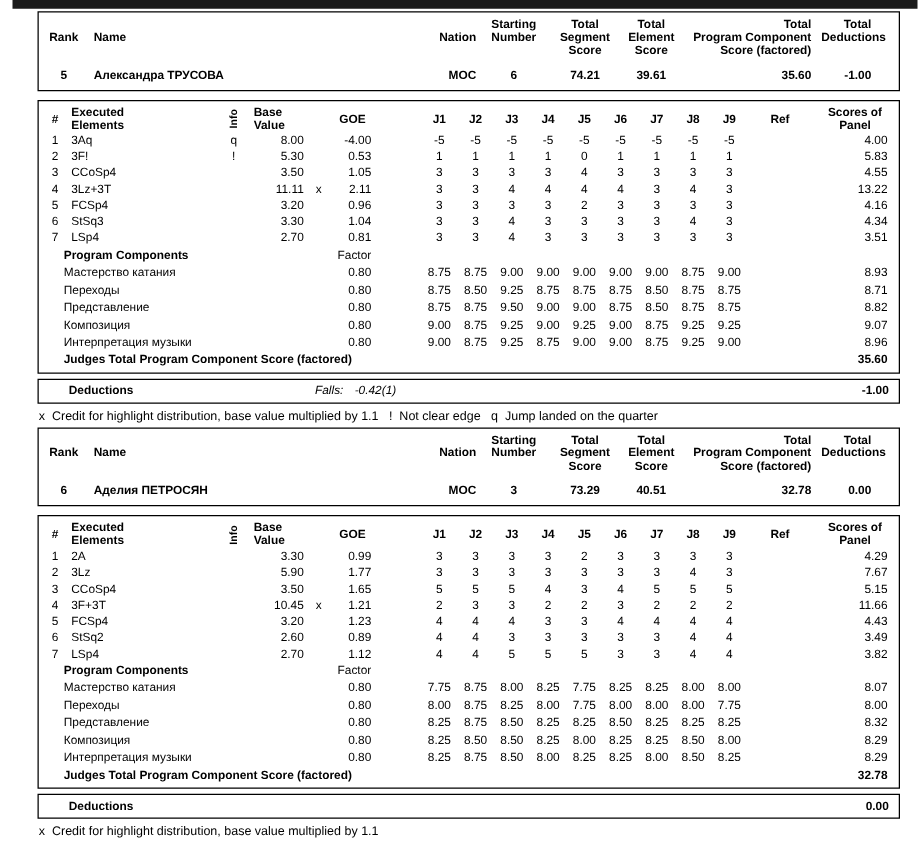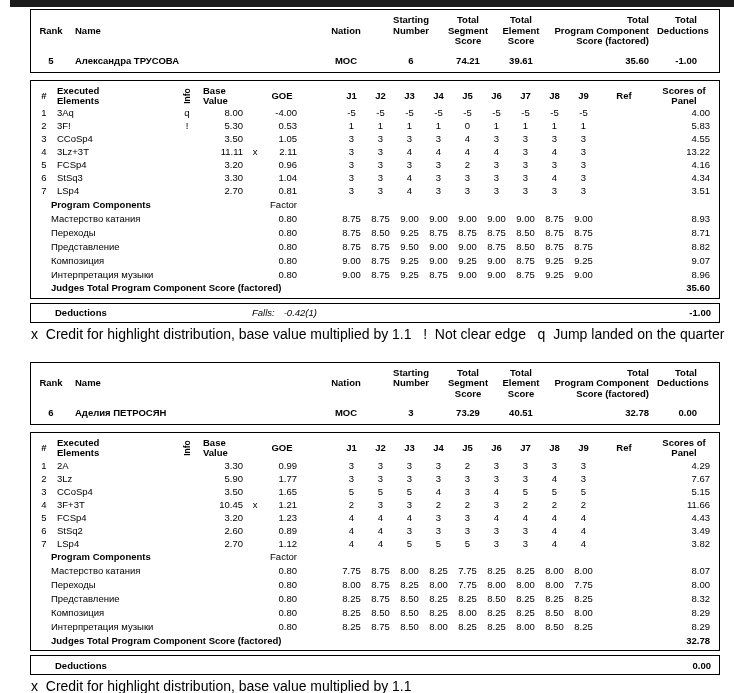--- a/index.html
+++ b/index.html
@@ -15,21 +15,21 @@
   .box { border:1.5px solid #000; background:#fff; }
   .b { font-weight:bold; }
 
   
   .res-head { display:flex; padding:5px 0 6px 0; margin-bottom:7px; }
   .rh-col { display:flex; flex-direction:column; }
   .rh-line { height:10.5px; line-height:10.5px; font-weight:bold; white-space:nowrap; }
   .rh-val { margin-top:8px; height:11px; line-height:11px; font-weight:bold; white-space:nowrap; }
   .c-rank { width:40px; text-align:center; }
   .c-name { width:240px; text-align:left; padding-left:4px; }
-  .c-nation { width:70px; text-align:center; }
+  .c-nation { width:70px; text-align:center;align-items:flex-end; }
   .c-start { width:60px; text-align:center; }
   .c-seg { width:54px; text-align:center; }
   .c-ele { width:52px; text-align:center; }
   .c-comp { width:110px; text-align:right; padding-right:8px; }
   .c-ded { width:60px; text-align:right; padding-right:20px; }
 
   
   .details { padding:4px 0 3px 0; }
   table { border-collapse:collapse; table-layout:fixed; width:687px; }
   td { padding:0; vertical-align:middle; height:13px; line-height:10px; font-size:9.5px; overflow:hidden; white-space:nowrap; }
@@ -39,21 +39,21 @@
   .rot { display:inline-block; transform:rotate(-90deg); transform-origin:center; font-size:8.5px; }
   tr.pcs td { height:14px; }
   tr.total td, tr.jtotal td { height:13px; }
 
   
   .ded-box { display:flex; align-items:center; height:20px; margin-top:4px; }
   .ded-label { padding-left:24px; width:221px; font-weight:bold; }
   .ded-detail { display:flex; gap:9px;font-style:italic; }
   .ded-total { margin-left:auto; padding-right:8px; font-weight:bold; }
 
-  .footnote { font-size:14px; line-height:8px; margin:7px 0 24px 1px; white-space:pre; }
+  .footnote { font-size:10px; line-height:8px; margin:7px 0 4px 1px; white-space:pre; }
 </style>
 </head>
 <body>
 
 <div>
   <div class="top-bar"></div>
   <div id="content">
       <div>
         <div class="box res-head">
           <div class="rh-col c-rank">

